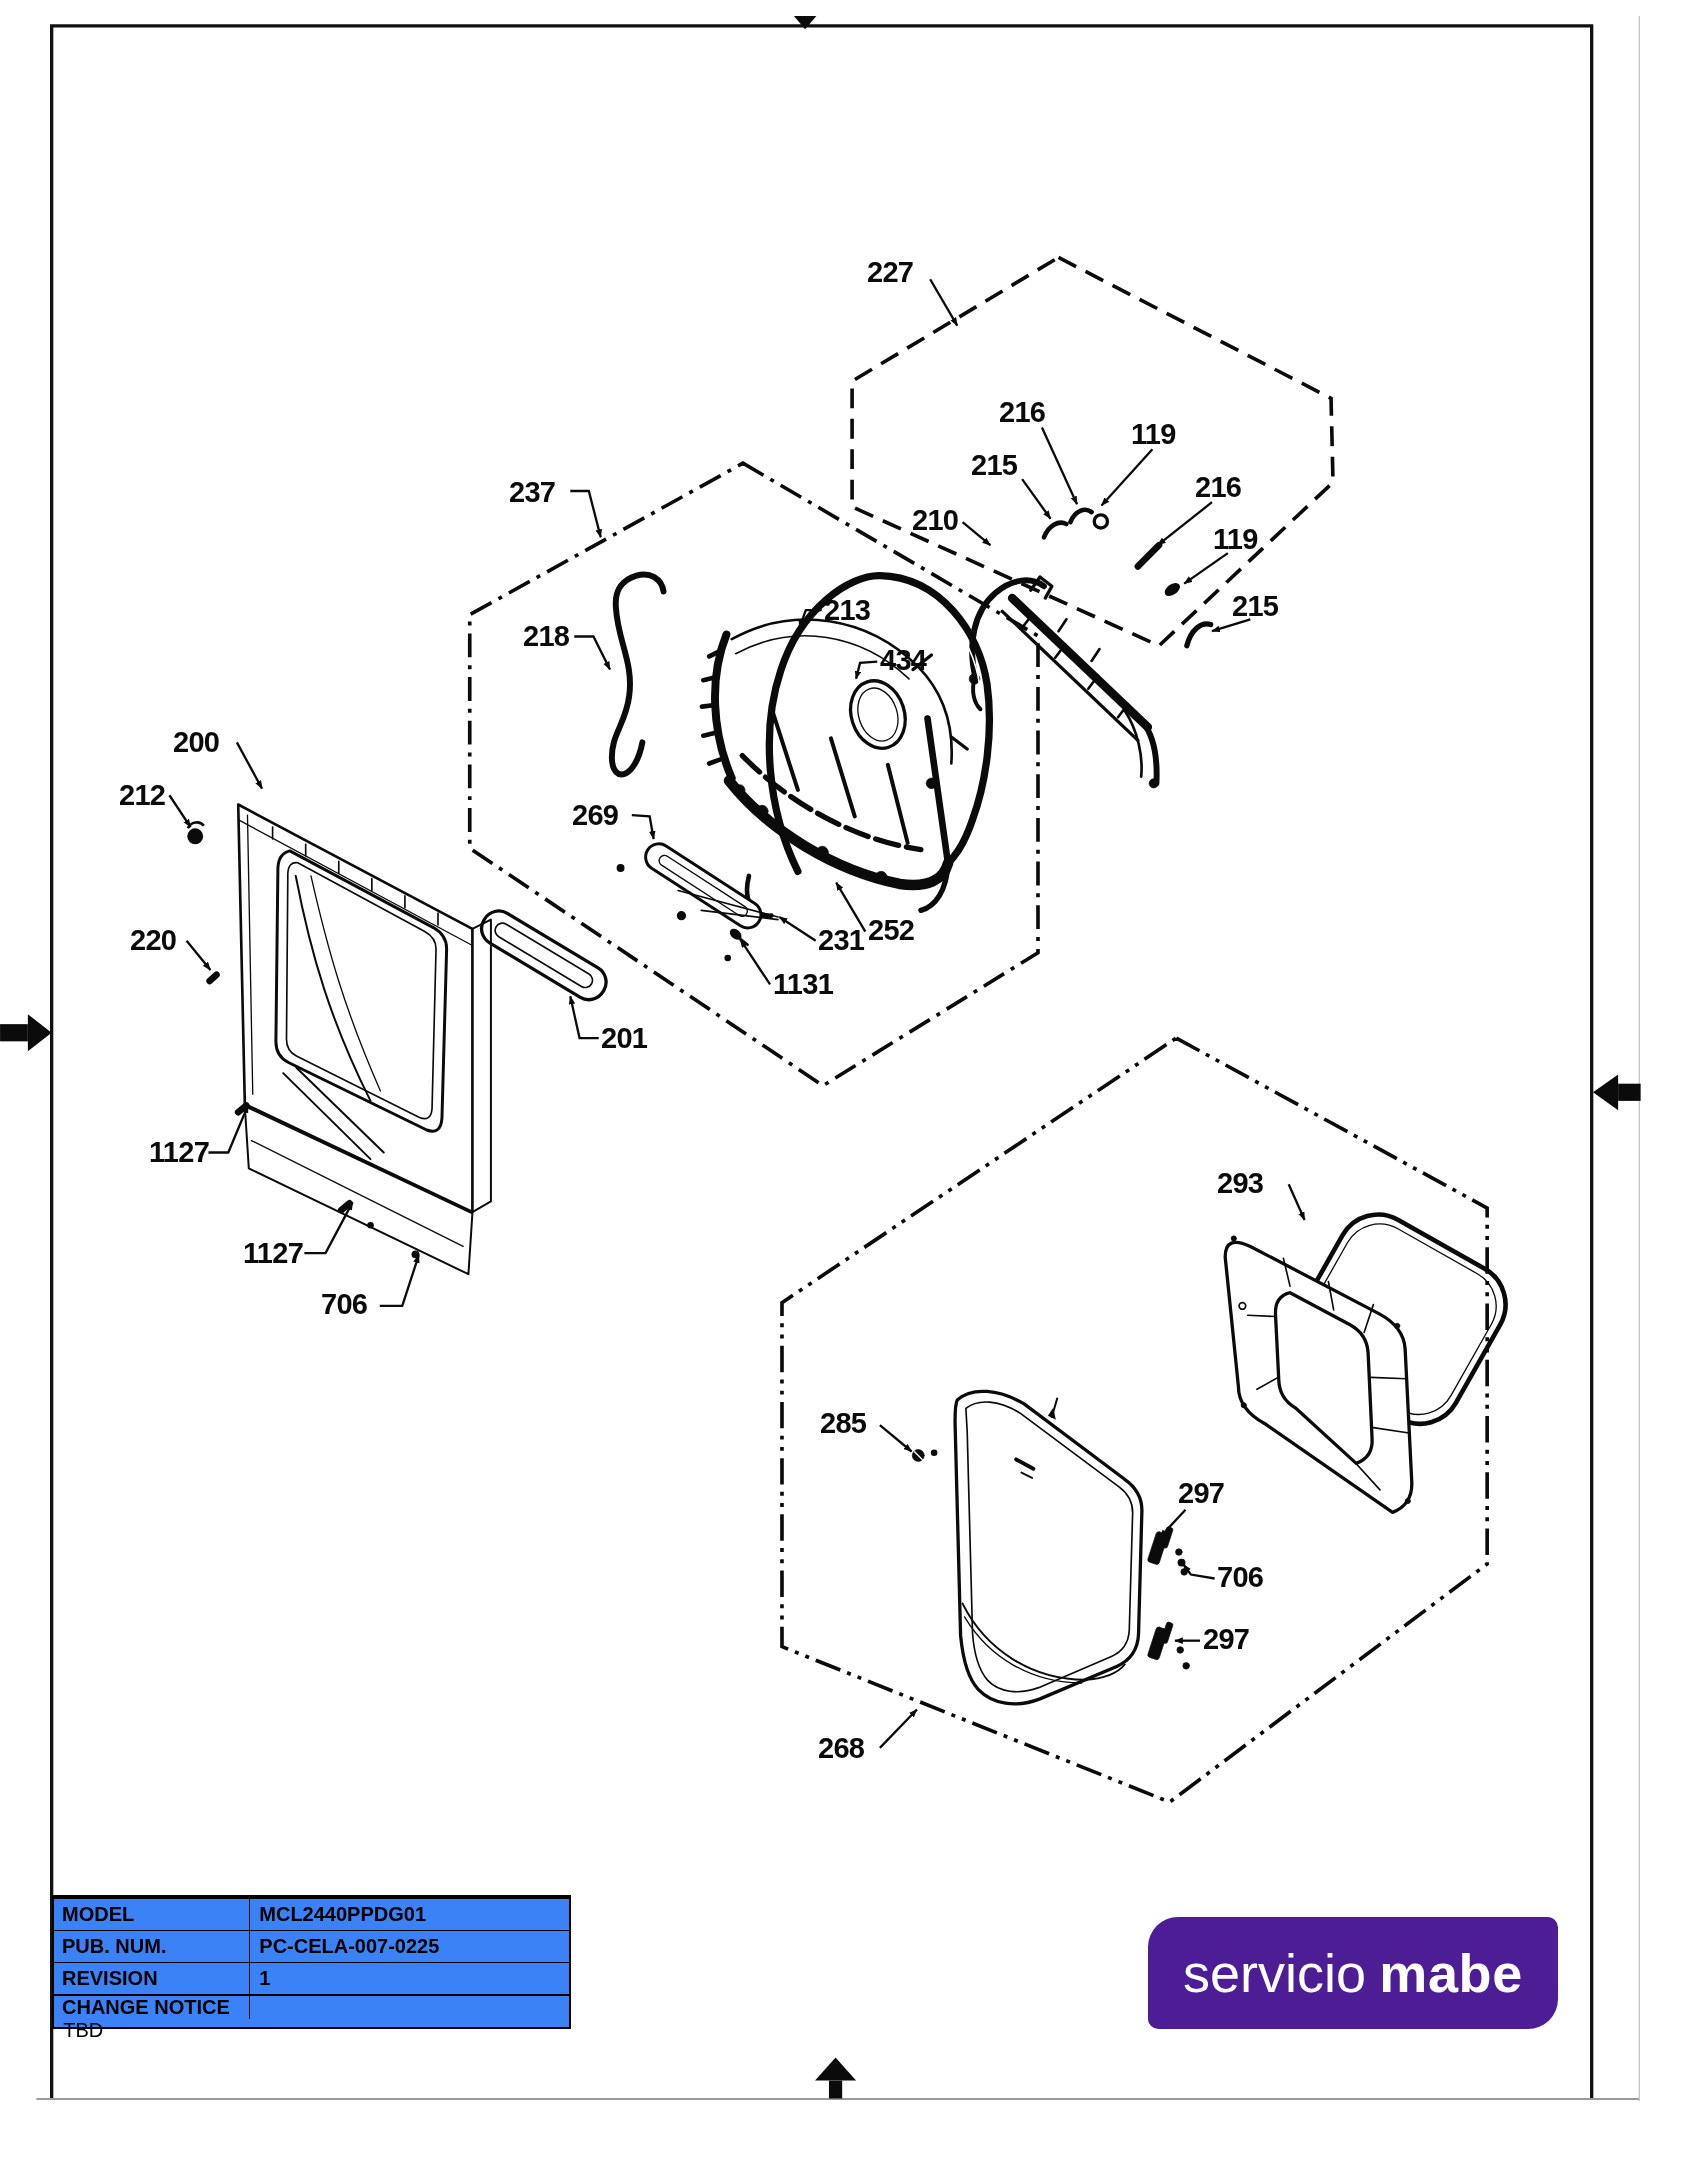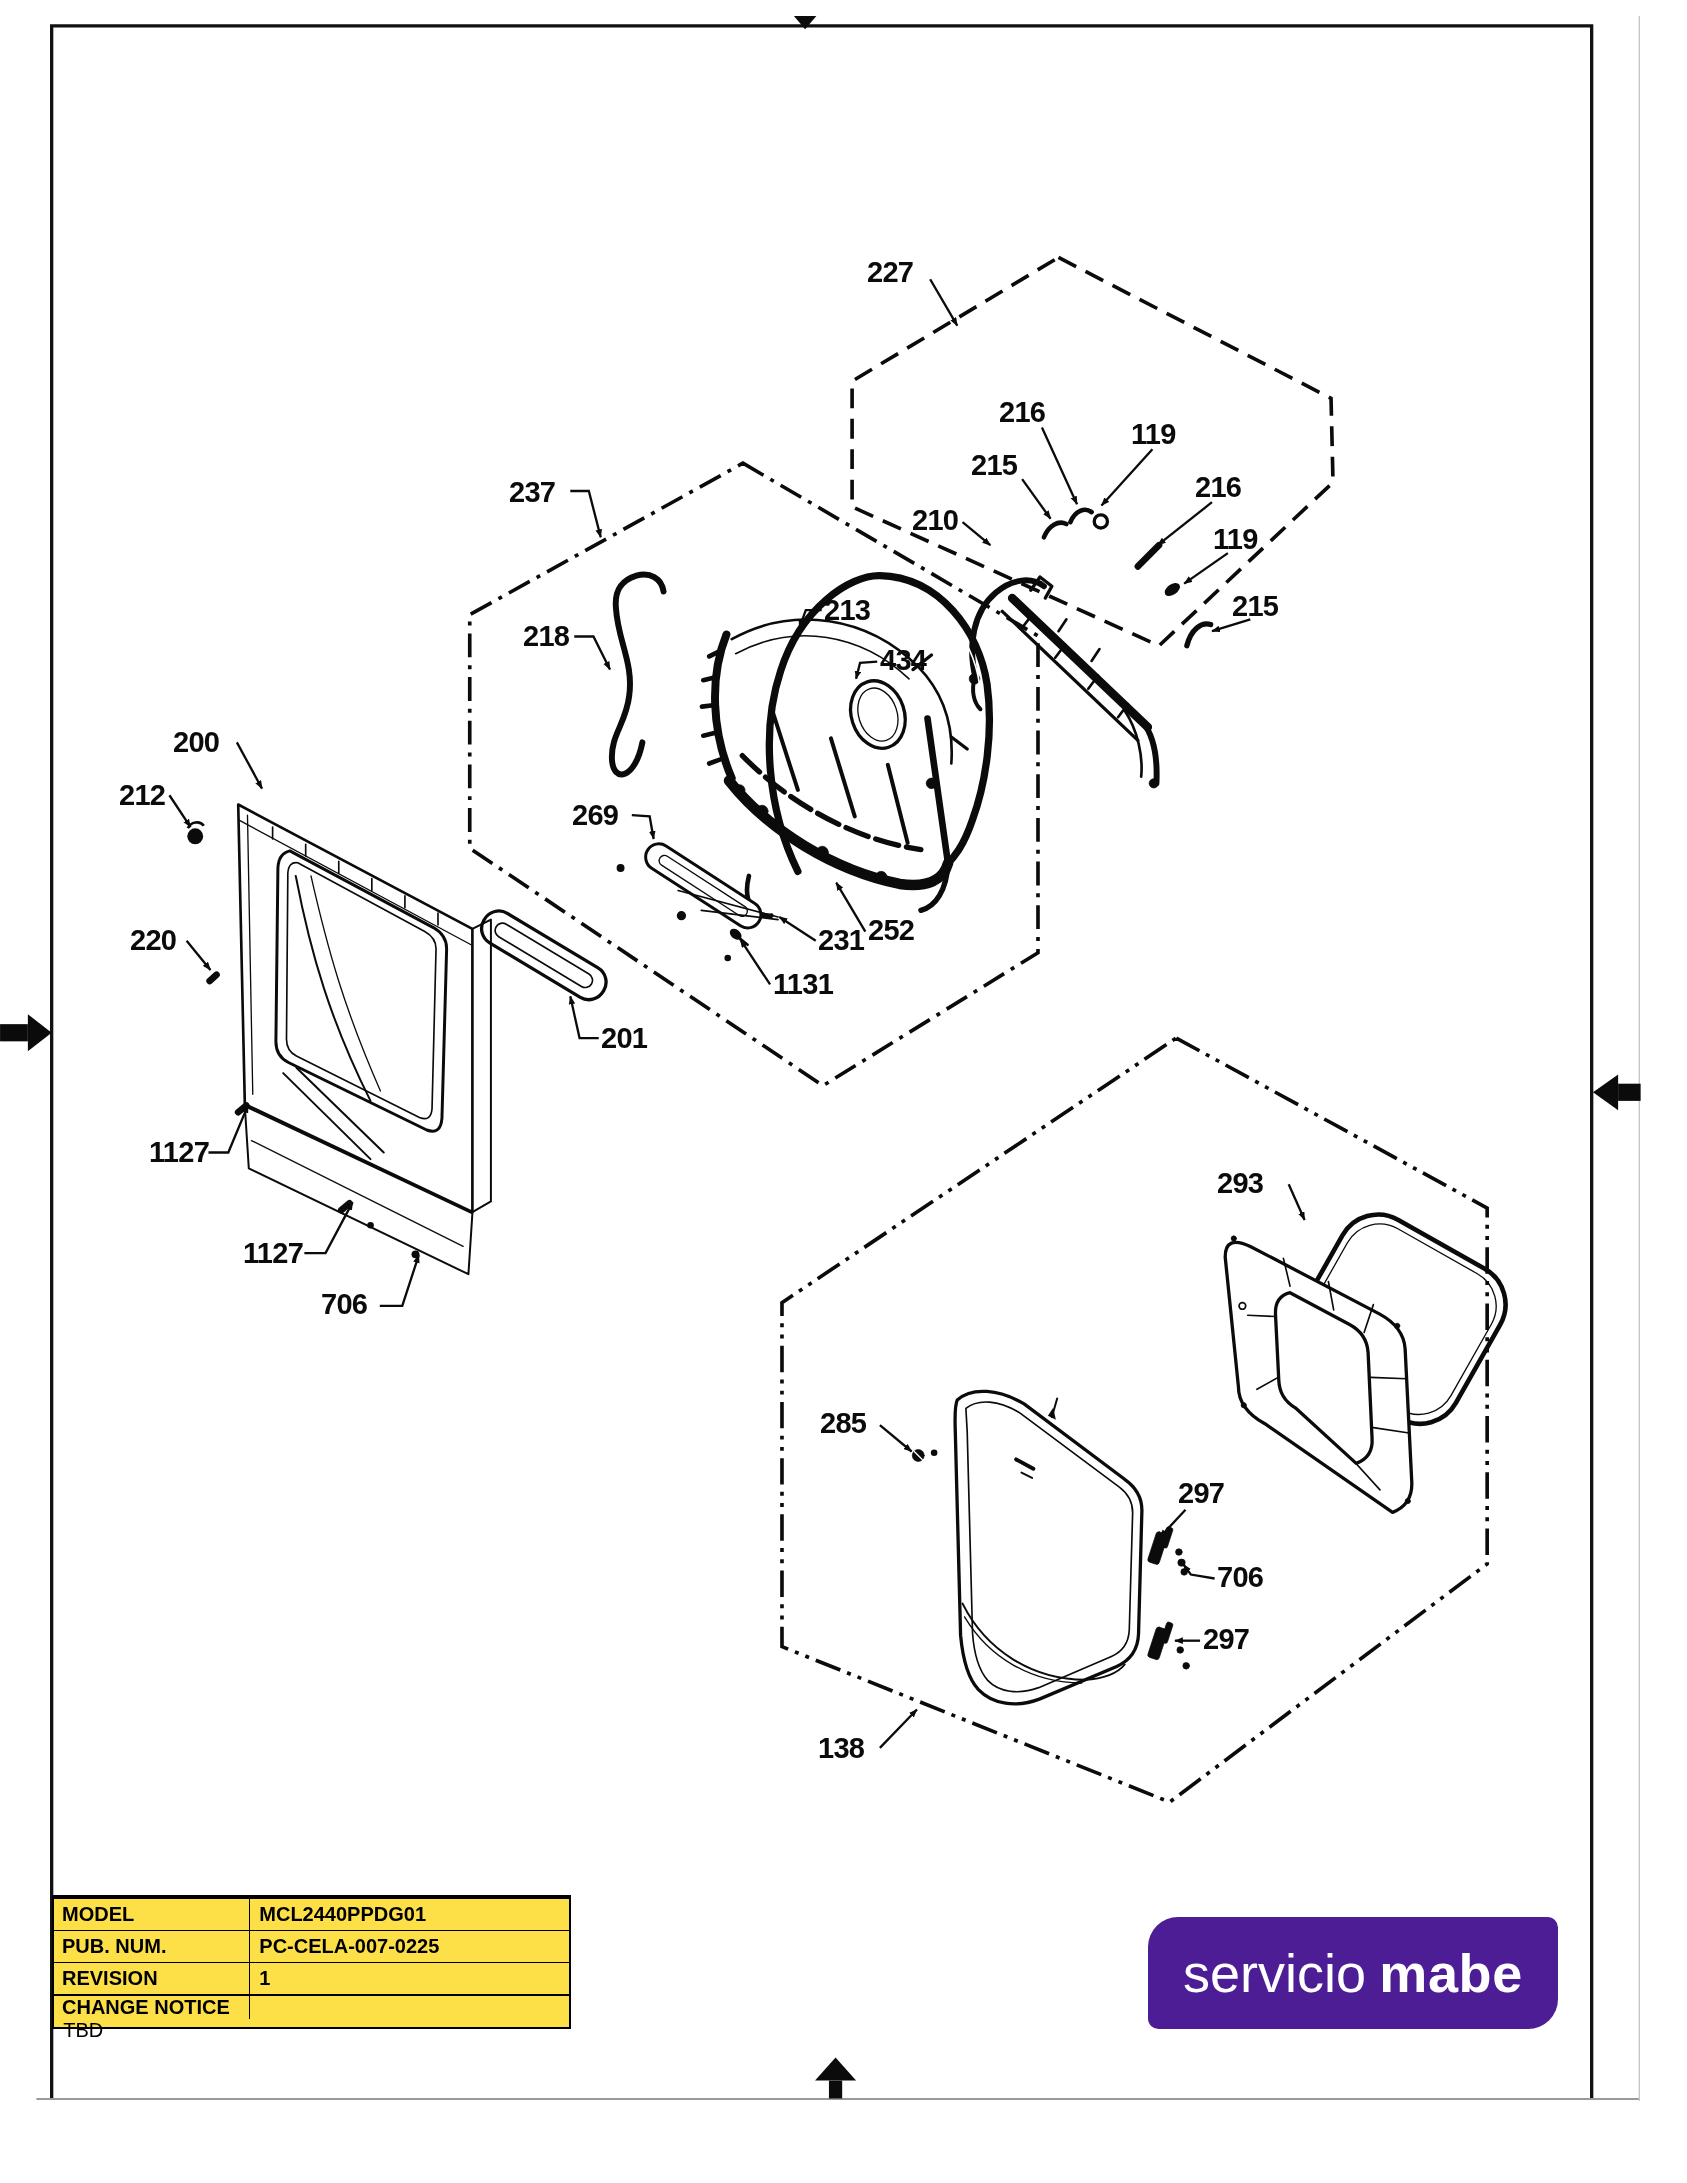--- a/index.html
+++ b/index.html
@@ -3,21 +3,21 @@
 <meta charset="utf-8">
 <style>
   html,body{margin:0;padding:0;background:#fff;width:1687px;height:2183px;
     font-family:"Liberation Sans", sans-serif; position:relative; overflow:hidden;}
   #stage{position:absolute;left:0;top:0;width:1687px;height:2183px;margin-top:16px;}
   svg#art{position:absolute;left:0;top:0;width:1687px;height:2183px;}
   .part-label{position:absolute;font-weight:700;font-size:29px;line-height:1;
     letter-spacing:-0.7px;color:#0b0b0b;white-space:nowrap;}
   
   #info-table{position:absolute;left:52px;top:1879px;width:515px;border:2.6px solid #000;
-    border-top-width:4px;background:#fde047;}
+    border-top-width:4px;background:#3b82f6;}
   .tbl-row{display:flex;height:31px;border-top:1.3px solid #000;}
   .tbl-row:first-child{border-top:none;}
   .tbl-row.thick{border-top:2.6px solid #000;flex-direction:column;}
   .tbl-label{width:196px;border-right:1.3px solid #000;font-weight:700;font-size:20px;
     display:flex;align-items:center;padding-left:8px;box-sizing:border-box;color:#000;}
   .tbl-value{flex:1;font-weight:700;font-size:20px;display:flex;align-items:center;
     padding-left:9.3px;box-sizing:border-box;color:#000;}
   .tbl-value.normal{font-weight:400;}
   
   #logo{position:absolute;left:1148px;top:1901px;width:410px;height:112px;background:#4c1d95;
@@ -268,21 +268,21 @@
       <div class="part-label" style="left: 773px; top: 954px;">1131</div>
       <div class="part-label" style="left: 601px; top: 1008px;">201</div>
       <div class="part-label" style="left: 149px; top: 1122px;">1127</div>
       <div class="part-label" style="left: 243px; top: 1223px;">1127</div>
       <div class="part-label" style="left: 321px; top: 1274px;">706</div>
       <div class="part-label" style="left: 1217px; top: 1153px;">293</div>
       <div class="part-label" style="left: 820px; top: 1393px;">285</div>
       <div class="part-label" style="left: 1178px; top: 1463px;">297</div>
       <div class="part-label" style="left: 1217px; top: 1547px;">706</div>
       <div class="part-label" style="left: 1203px; top: 1609px;">297</div>
-      <div class="part-label" style="left: 818px; top: 1718px;">138</div>
+      <div class="part-label" style="left: 818px; top: 1718px;">268</div>
     </div>
 
 <div id="info-table">
       <div class="tbl-row">
         <div class="tbl-label">MODEL</div>
         <div class="tbl-value">MCL2440PPDG01</div>
       </div>
       <div class="tbl-row">
         <div class="tbl-label">PUB. NUM.</div>
         <div class="tbl-value">PC-CELA-007-0225</div>

